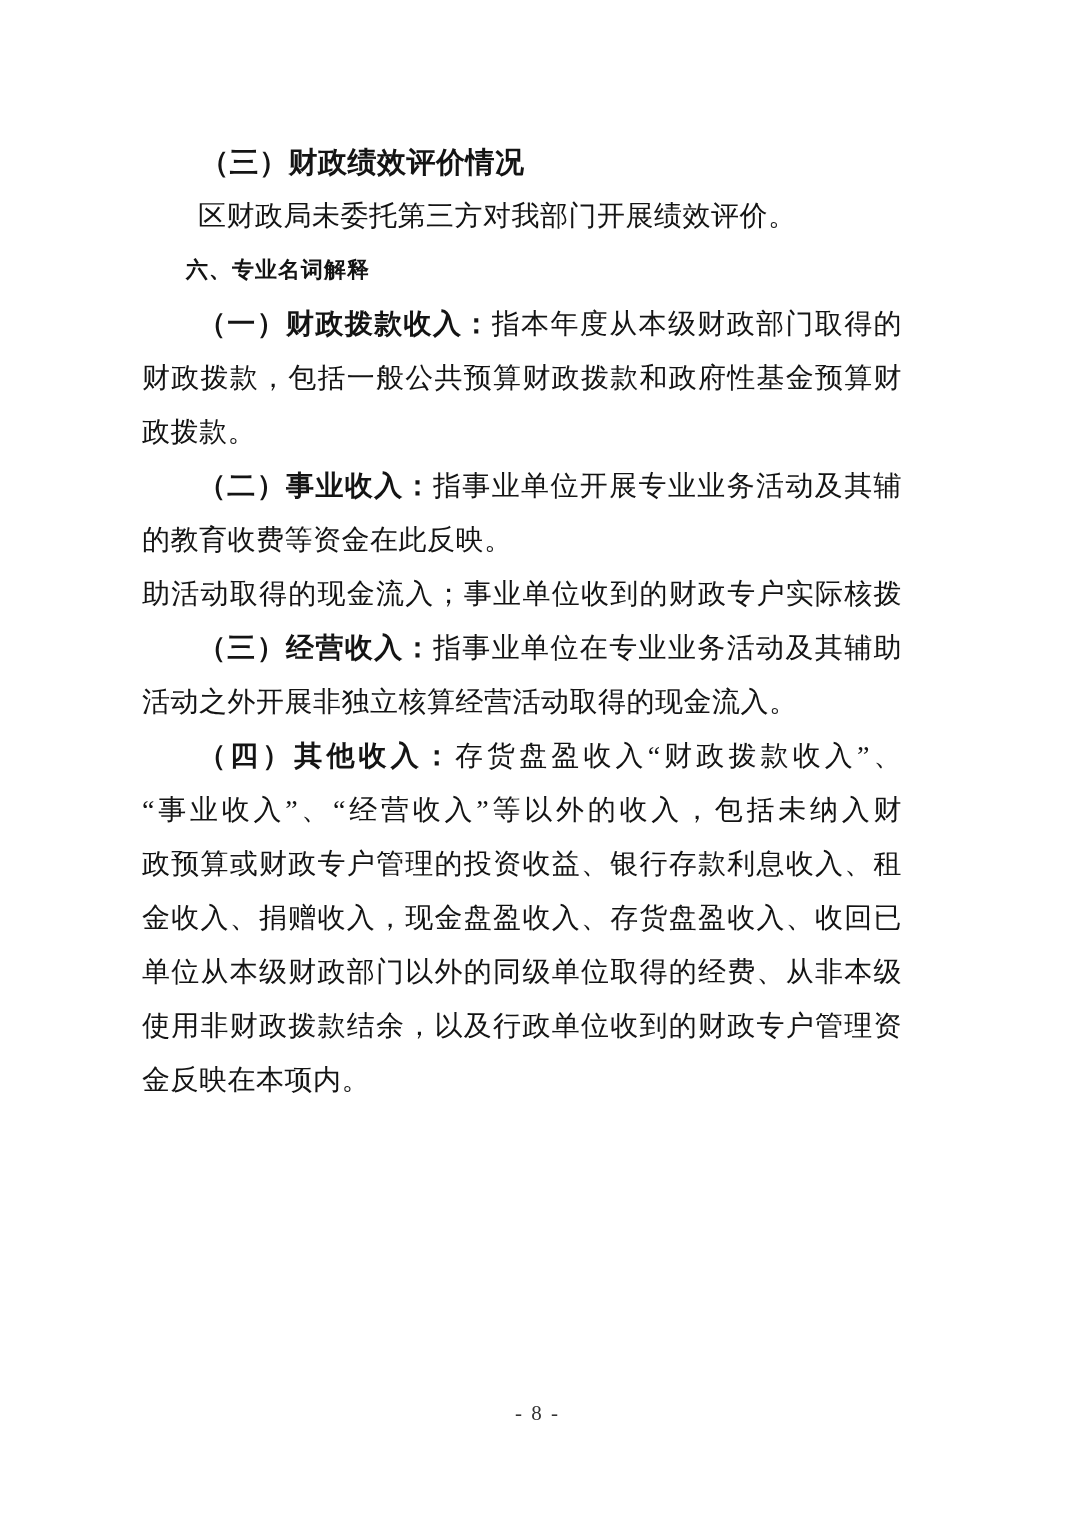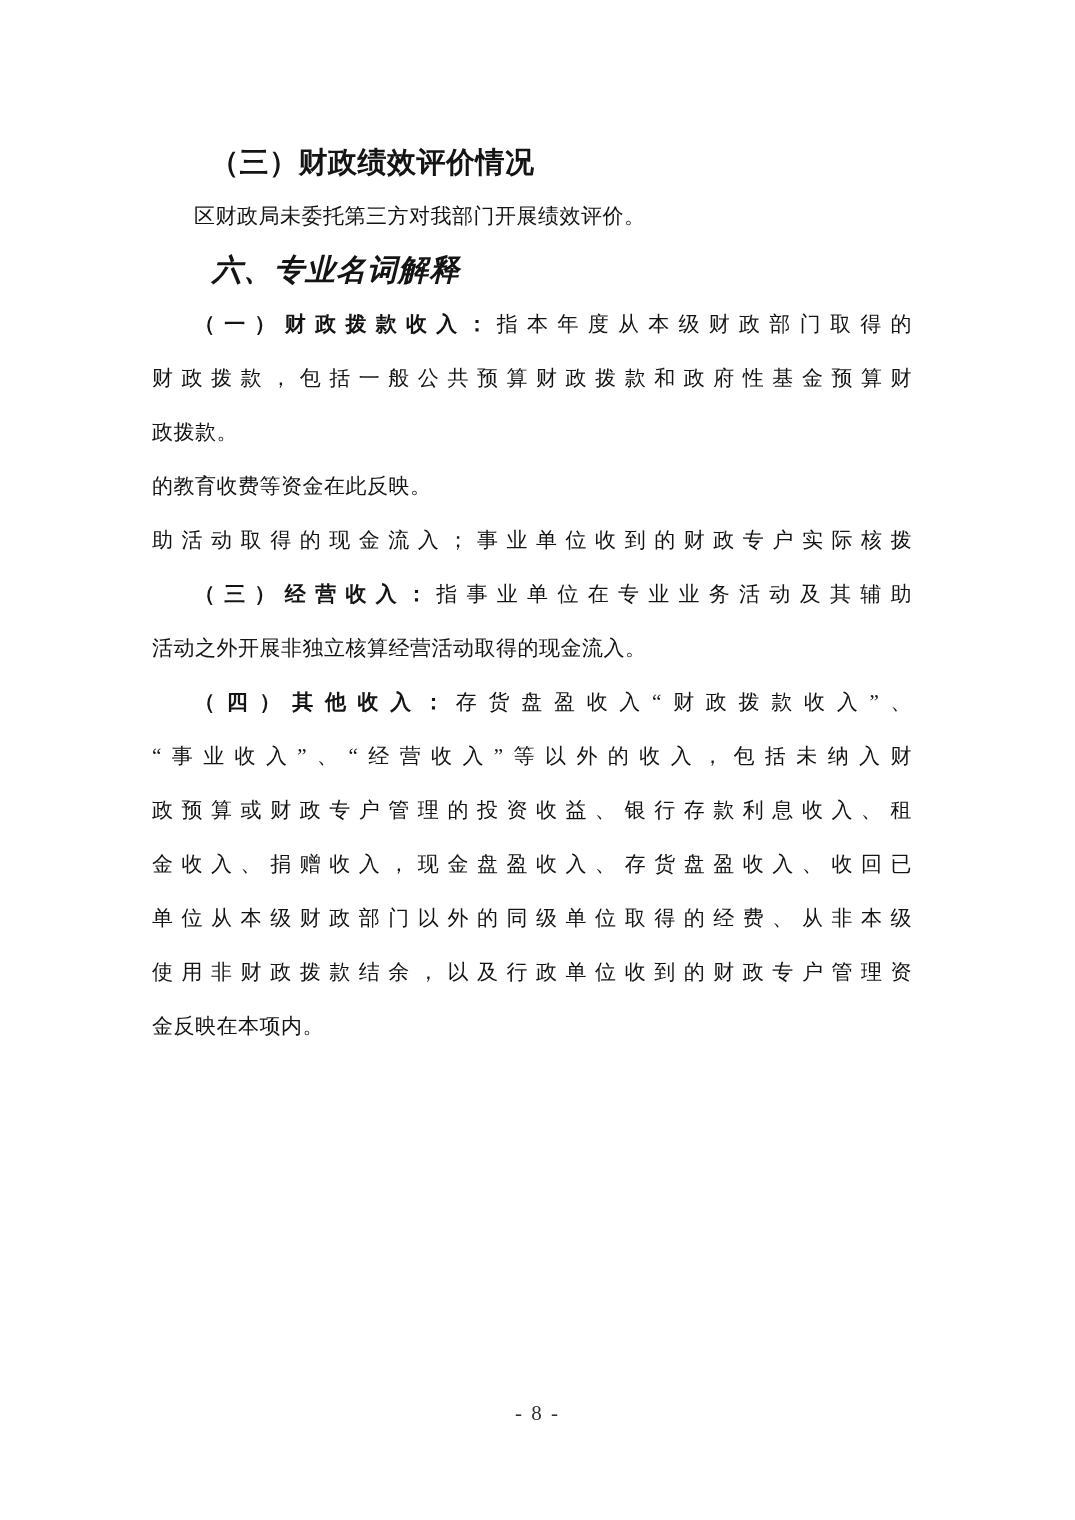--- a/index.html
+++ b/index.html
@@ -11,46 +11,45 @@
     position: relative;
     width: 1075px;
     height: 1520px;
     background: #ffffff;
     overflow: hidden;
     font-family: "Liberation Serif", "DejaVu Serif", serif;
     color: #141414;
   }
   .doc-body {
     position: absolute;
-    left: 152px;
+    left: 142px;
     top: 135px;
     width: 760px;
   }
   .line {
-    font-size: 21px;
+    font-size: 28px;
     line-height: 54px;
     text-align: justify;
     text-align-last: justify;
     letter-spacing: 0.5px;
   }
   .line.last {
     text-align-last: left;
   }
   .line.first {
     text-indent: 2em;
   }
   .bold-term {
     font-weight: bold;
   }
   .block.h1 .line {
     font-family: "Liberation Sans", "DejaVu Sans", sans-serif;
     font-weight: bold;
-    font-size: 30px;
+    font-size: 22px;
     letter-spacing: 1px;
-    font-style: italic;
   }
   .block.h2 .line {
     font-weight: bold;
     font-size: 29px;
   }
   .page-footer {
     position: absolute;
     left: 0;
     top: 1398px;
     width: 100%;
@@ -74,20 +73,21 @@
       </div>
       <div class="block h1">
         <div class="line first last"><span class="bold-term">六、专业名词解释</span></div>
       </div>
       <div class="block body">
         <div class="line first"><span class="bold-term">（一）财政拨款收入：</span><span>指本年度从本级财政部门取得的</span></div>
         <div class="line"><span>财政拨款，包括一般公共预算财政拨款和政府性基金预算财</span></div>
         <div class="line last"><span>政拨款。</span></div>
       </div>
       <div class="block body">
+        <div class="line first"><span class="bold-term">（二）事业收入：</span><span>指事业单位开展专业业务活动及其辅</span></div>
         <div class="line last"><span>的教育收费等资金在此反映。</span></div>
         <div class="line"><span>助活动取得的现金流入；事业单位收到的财政专户实际核拨</span></div>
       </div>
       <div class="block body">
         <div class="line first"><span class="bold-term">（三）经营收入：</span><span>指事业单位在专业业务活动及其辅助</span></div>
         <div class="line last"><span>活动之外开展非独立核算经营活动取得的现金流入。</span></div>
       </div>
       <div class="block body">
         <div class="line first"><span class="bold-term">（四）其他收入：</span><span>存货盘盈收入“财政拨款收入”、</span></div>
         <div class="line"><span>“事业收入”、“经营收入”等以外的收入，包括未纳入财</span></div>

